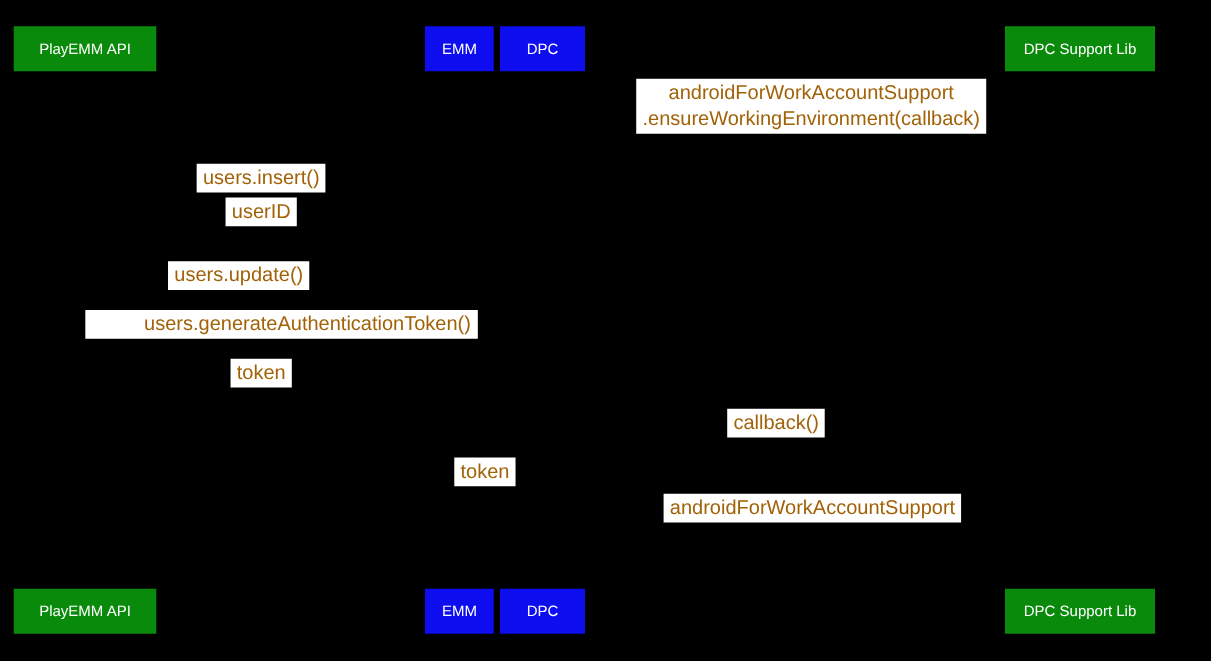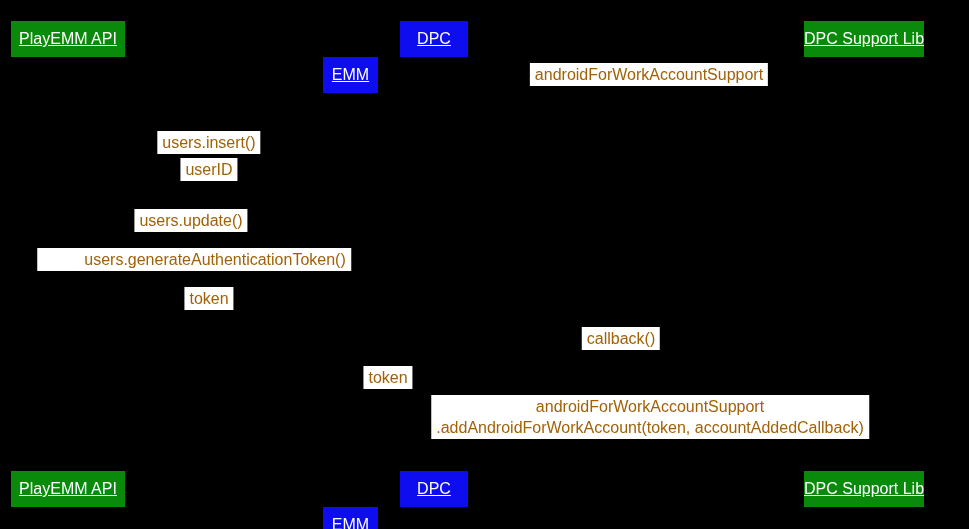--- a/index.html
+++ b/index.html
@@ -15,85 +15,84 @@
     overflow: hidden;
     font-family: "Liberation Sans", sans-serif;
   }
   
   .actor {
     position: absolute;
     height: 36px;
     line-height: 36px;
     text-align: center;
     color: #ffffff;
-    font-size: 16px;
+    font-size: 12px;
     white-space: nowrap;
-    text-decoration: underline;
   }
   .actor.green { background: #0a8a0a; }
   .actor.blue  { background: #0d0df0; }
   .row-top    { top: 21px; }
   .row-bottom { top: 471px; }
   .pos-playemm    { left: 11px;  width: 114px; }
-  .pos-emm        { left: 323px; width: 55px; margin-top: 36px; }
+  .pos-emm        { left: 340px; width: 55px; }
   .pos-dpc        { left: 400px; width: 68px; }
   .pos-dpcsupport { left: 804px; width: 120px; }
   
   .msg {
     position: absolute;
     transform: translateX(-50%);
     background: #ffffff;
     color: #a16207;
     font-size: 16px;
     line-height: 21px;
     padding: 1px 5px;
     white-space: nowrap;
     text-align: center;
   }
   .msg-1 { left: 649px; top: 63px; }
   .msg-2 { left: 209px; top: 131px; }
   .msg-3 { left: 209px; top: 158px; text-align: right; }
   .msg-4 { left: 191px; top: 209px; }
-  .msg-5 { left: 194px; top: 248px; padding-left: 47px; }
+  .msg-5 { left: 225px; top: 248px; padding-left: 47px; }
   .msg-6 { left: 209px; top: 287px; }
   .msg-7 { left: 621px; top: 327px; }
   .msg-8 { left: 388px; top: 366px; }
   .msg-9 { left: 650px; top: 395px; }
 </style>
 </head>
 <body>
 
 <div class="diagram">
 
   <div class="actor green row-top pos-playemm">PlayEMM API</div>
   <div class="actor blue row-top pos-emm">EMM</div>
   <div class="actor blue row-top pos-dpc">DPC</div>
   <div class="actor green row-top pos-dpcsupport">DPC Support Lib</div>
 
   <div class="msg msg-1">
     <div>androidForWorkAccountSupport</div>
+    <div>.ensureWorkingEnvironment(callback)</div>
   </div>
 
   <div class="msg msg-2">users.insert()</div>
 
   <div class="msg msg-3">userID</div>
 
   <div class="msg msg-4">users.update()</div>
 
   <div class="msg msg-5">users.generateAuthenticationToken()</div>
 
   <div class="msg msg-6">token</div>
 
   <div class="msg msg-7">callback()</div>
 
   <div class="msg msg-8">token</div>
 
   <div class="msg msg-9">
     <div>androidForWorkAccountSupport</div>
-    <div>.addAndroidForWorkAccount(token, accountAddedCallback)</div>
   </div>
 
   <div class="actor green row-bottom pos-playemm">PlayEMM API</div>
   <div class="actor blue row-bottom pos-emm">EMM</div>
   <div class="actor blue row-bottom pos-dpc">DPC</div>
   <div class="actor green row-bottom pos-dpcsupport">DPC Support Lib</div>
 
 </div>
 
 </body></html>

